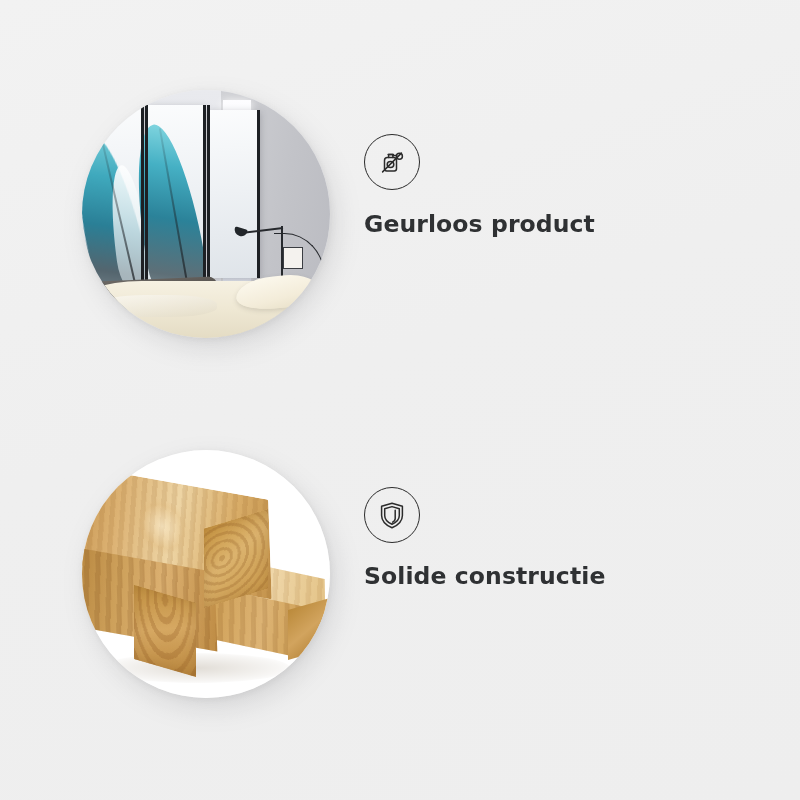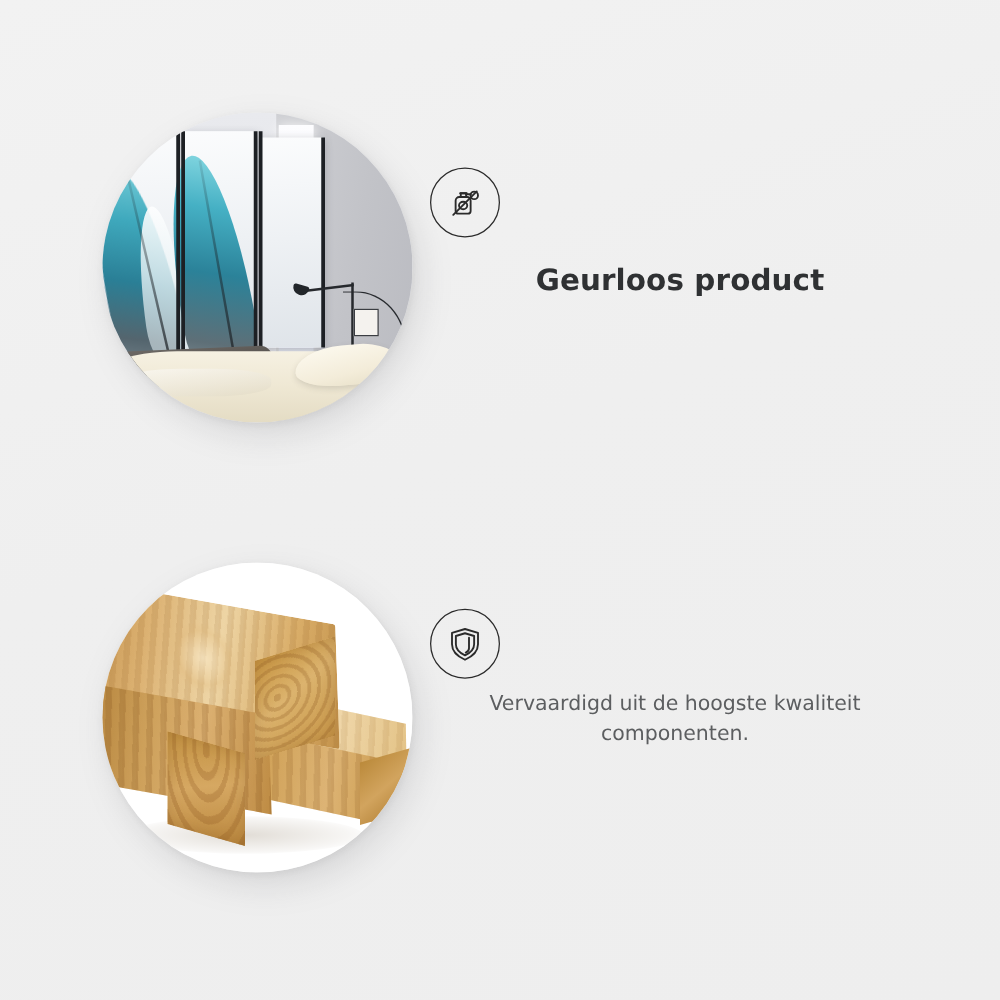--- a/index.html
+++ b/index.html
@@ -361,24 +361,23 @@
     width: 76%;
     height: 12%;
     background: radial-gradient(ellipse at 50% 50%,
         rgba(120,100,70,0.22) 0%, rgba(120,100,70,0.06) 62%, rgba(120,100,70,0) 78%);
     border-radius: 50%;
   }
 
   
   .info {
     position: absolute;
-    left: 344px;
+    left: 364px;
     top: 0;
     width: 400px;
-    text-align: center;
   }
 
   .icon-badge {
     width: 56px;
     height: 56px;
     border-radius: 50%;
     border: 1.6px solid #2b2b2b;
     box-sizing: border-box;
     display: flex;
     align-items: center;
@@ -496,17 +495,17 @@
 
         <svg width="34" height="34" viewBox="0 0 34 34" fill="none" stroke="#2b2b2b" stroke-width="1.5" stroke-linecap="round" stroke-linejoin="round">
 
           <path d="M17 5.2 27.4 8.3v9.1c0 5.5-4.1 9.6-10.4 12.4C10.7 27 6.6 22.9 6.6 17.4V8.3z"></path>
 
           <path d="M17 8.6 24.3 10.8v6.6c0 4-3 6.9-7.3 8.9-4.3-2-7.3-4.9-7.3-8.9v-6.6z"></path>
 
           <path d="M20.2 12.2v8.3c0 1.7-1.1 2.9-2.6 3.6"></path>
         </svg>
       </div>
-      <div class="desc">Vervaardigd uit de hoogste kwaliteit componenten.</div>
+      <div class="title">Solide constructie</div>
     </div>
   </div>
 
 </div>
 
 </body></html>

